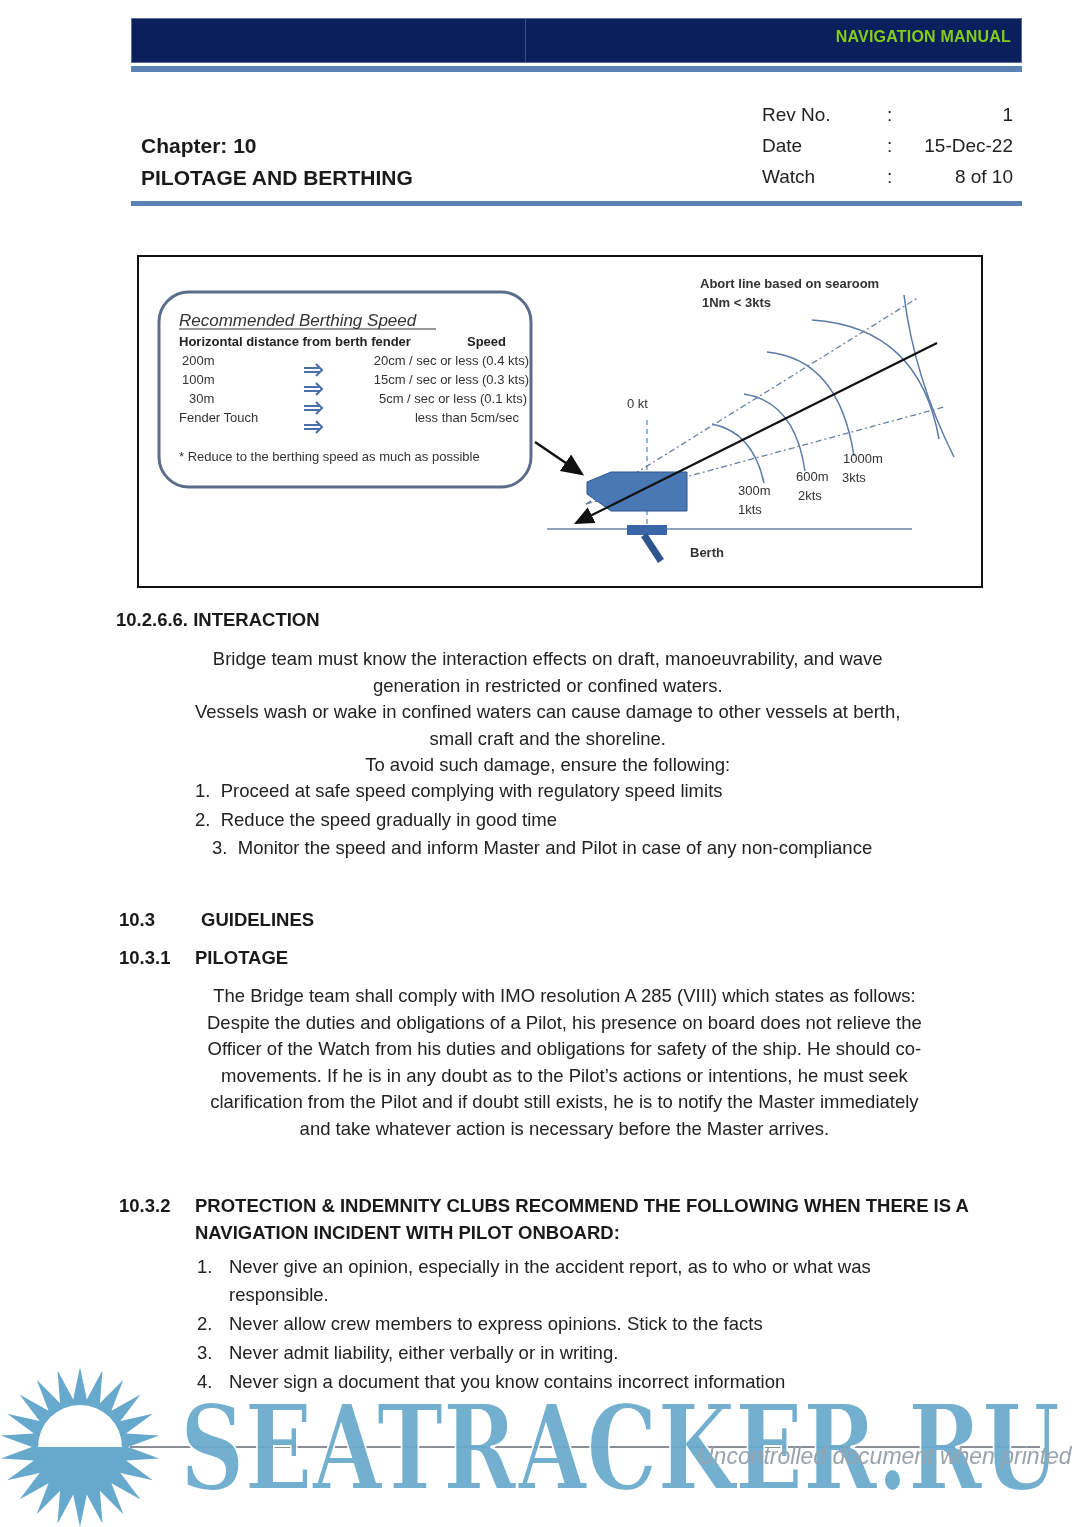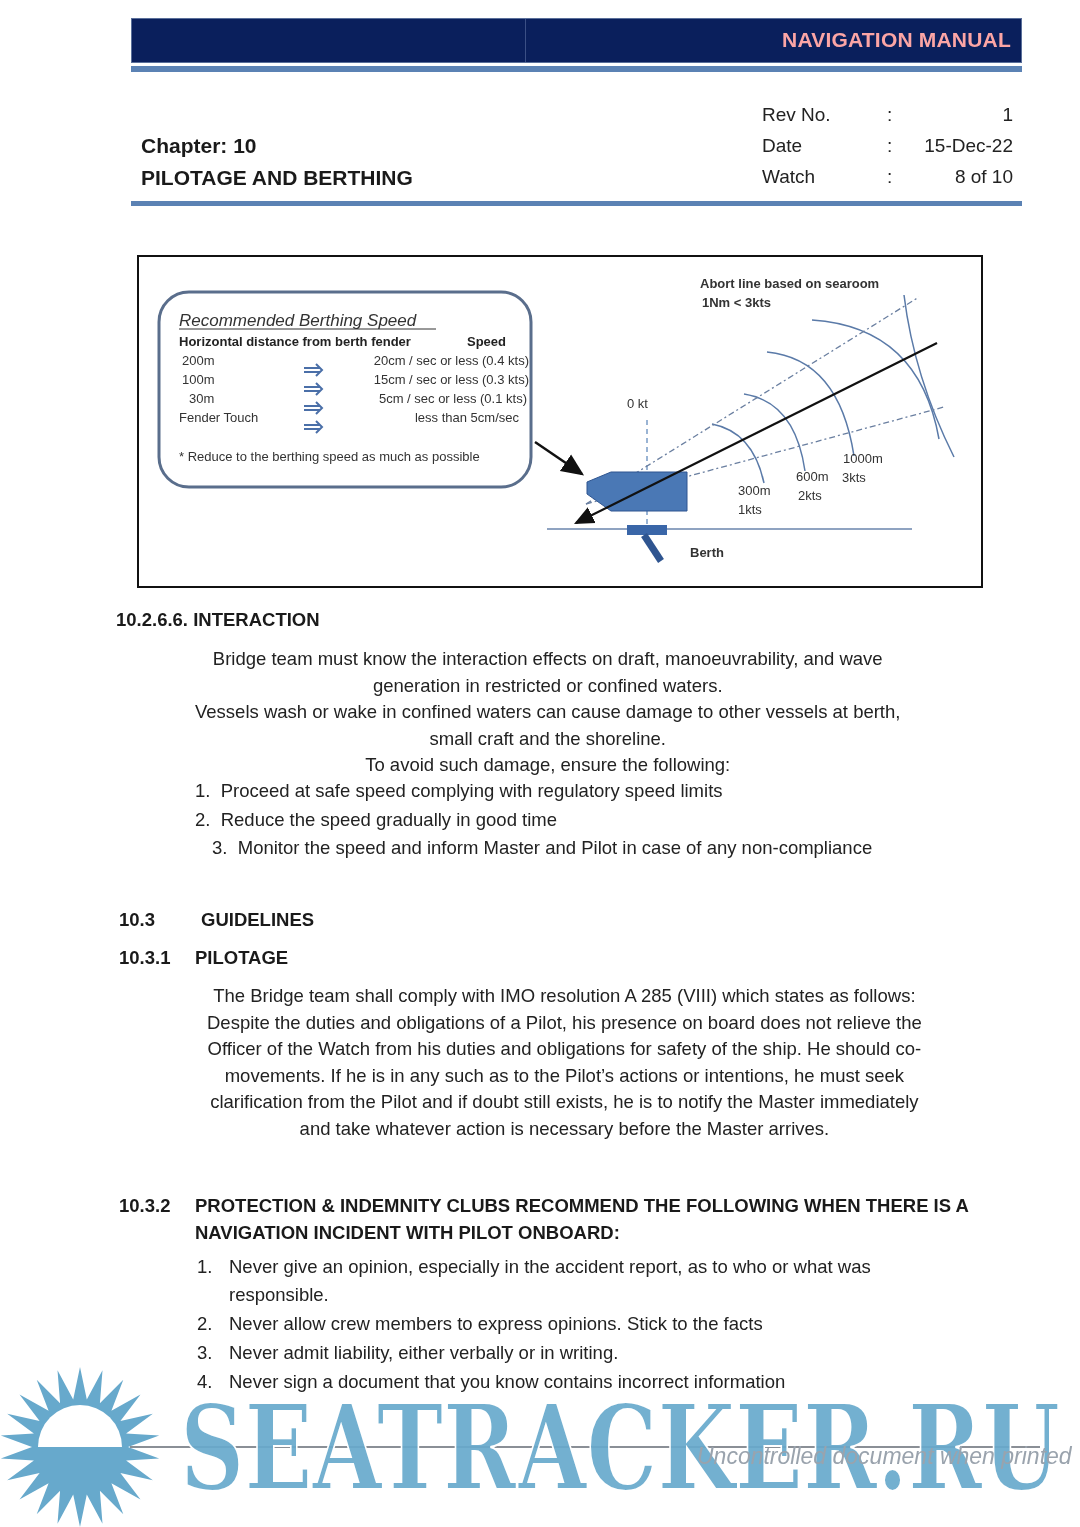--- a/index.html
+++ b/index.html
@@ -1,20 +1,20 @@
 <!DOCTYPE html>
 <html><head>
 <meta charset="utf-8">
 <style>
   html, body { margin:0; padding:0; background:#ffffff; }
   body { width:1080px; height:1527px; position:relative; overflow:hidden;
          font-family:"Liberation Sans", sans-serif; color:#1a1a1a; }
   .banner { position:absolute; left:131px; top:18px; width:891px; height:45px; background:#0a1f5c; border:1px solid #5a6f9a; box-sizing:border-box; }
   .banner .divider { position:absolute; left:393px; top:0; width:1px; height:100%; background:#3b4f85; }
-  .banner .title { position:absolute; right:10px; top:9px; color:#fca5a5; font-weight:bold; font-size:21px; letter-spacing:0.2px; }
+  .banner .title { position:absolute; right:10px; top:9px; color:#84cc16; font-weight:bold; font-size:16px; letter-spacing:0.2px; }
   .rule { position:absolute; left:131px; width:891px; height:6px; background:#5b82b4; }
   .chap { position:absolute; left:141px; font-size:21px; font-weight:bold; color:#1a1a1a; }
   .meta { position:absolute; left:762px; font-size:19px; color:#222; }
   .meta .colon { position:absolute; left:125px; }
   .meta .val { position:absolute; left:140px; width:111px; text-align:right; }
   .figure { position:absolute; left:137px; top:255px; width:846px; height:333px; border:2px solid #111; box-sizing:border-box; background:#fff; }
   .figure svg { position:absolute; left:0; top:0; }
   .sec-head { position:absolute; font-size:18.5px; font-weight:bold; color:#1a1a1a; }
   .para { position:absolute; left:195px; font-size:18.5px; line-height:26.5px; color:#222;text-align:center; }
   .li { position:absolute; font-size:18.5px; color:#222; }
@@ -142,21 +142,21 @@
 </div>
 
 <div class="sec-head" style="left:119px; top:947px;">
   <span>10.3.1</span>
   <span style="position:absolute; left:76px; white-space:nowrap;">PILOTAGE</span>
 </div>
 <div class="para" style="top:983px;margin-left:12px;">
   <div>The Bridge team shall comply with IMO resolution A 285 (VIII) which states as follows:</div>
   <div>Despite the duties and obligations of a Pilot, his presence on board does not relieve the</div>
   <div>Officer of the Watch from his duties and obligations for safety of the ship. He should co-</div>
-  <div>movements. If he is in any such as to the Pilot’s actions or intentions, he must seek</div>
+  <div>movements. If he is in any doubt as to the Pilot’s actions or intentions, he must seek</div>
   <div>clarification from the Pilot and if doubt still exists, he is to notify the Master immediately</div>
   <div>and take whatever action is necessary before the Master arrives.</div>
 </div>
 
 <div class="sec-head" style="left:119px; top:1192px; line-height:27px;">
   <span>10.3.2</span>
   <span style="position:absolute; left:76px; white-space:nowrap;">PROTECTION &amp; INDEMNITY CLUBS RECOMMEND THE FOLLOWING WHEN THERE IS A</span>
   <div style="position:absolute; left:76px; top:27px; white-space:nowrap;">NAVIGATION INCIDENT WITH PILOT ONBOARD:</div>
 </div>
 

